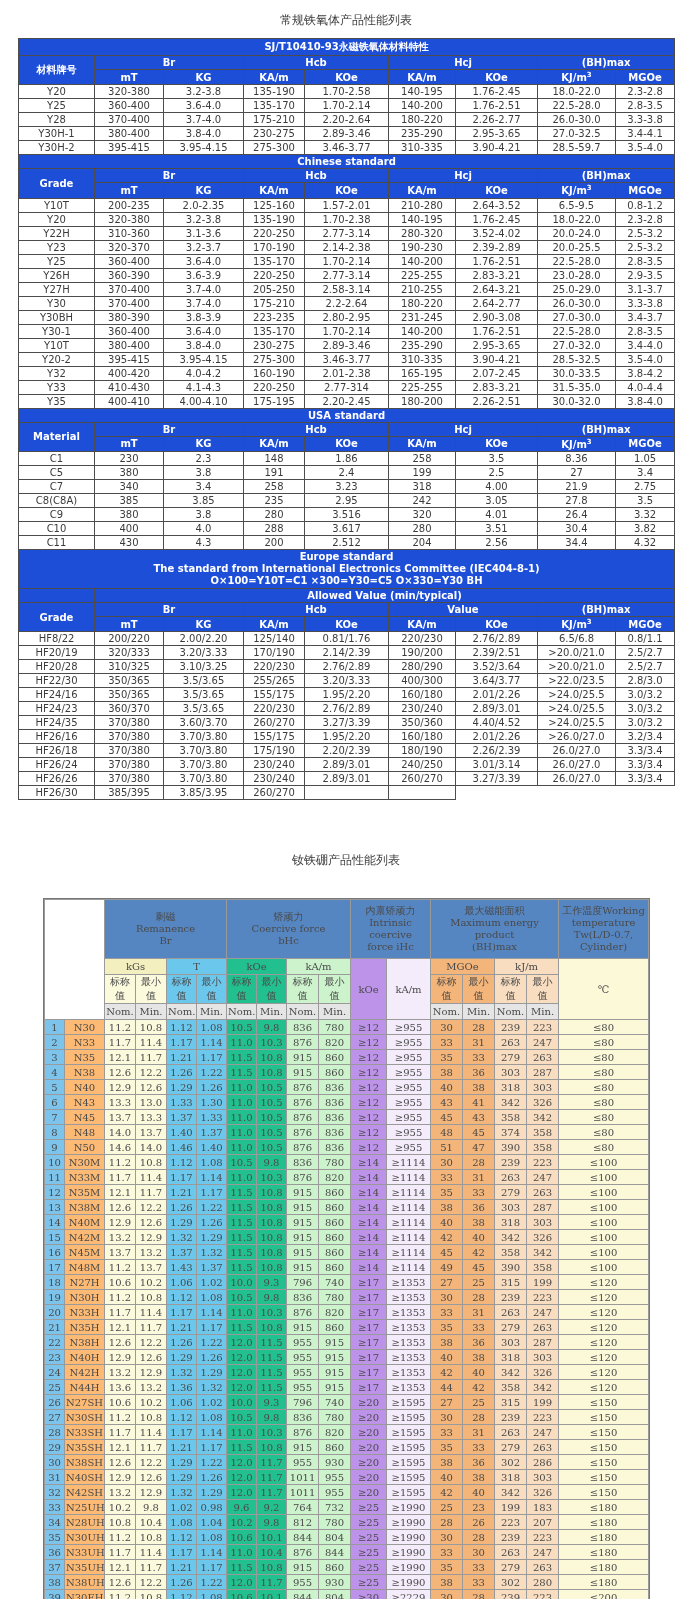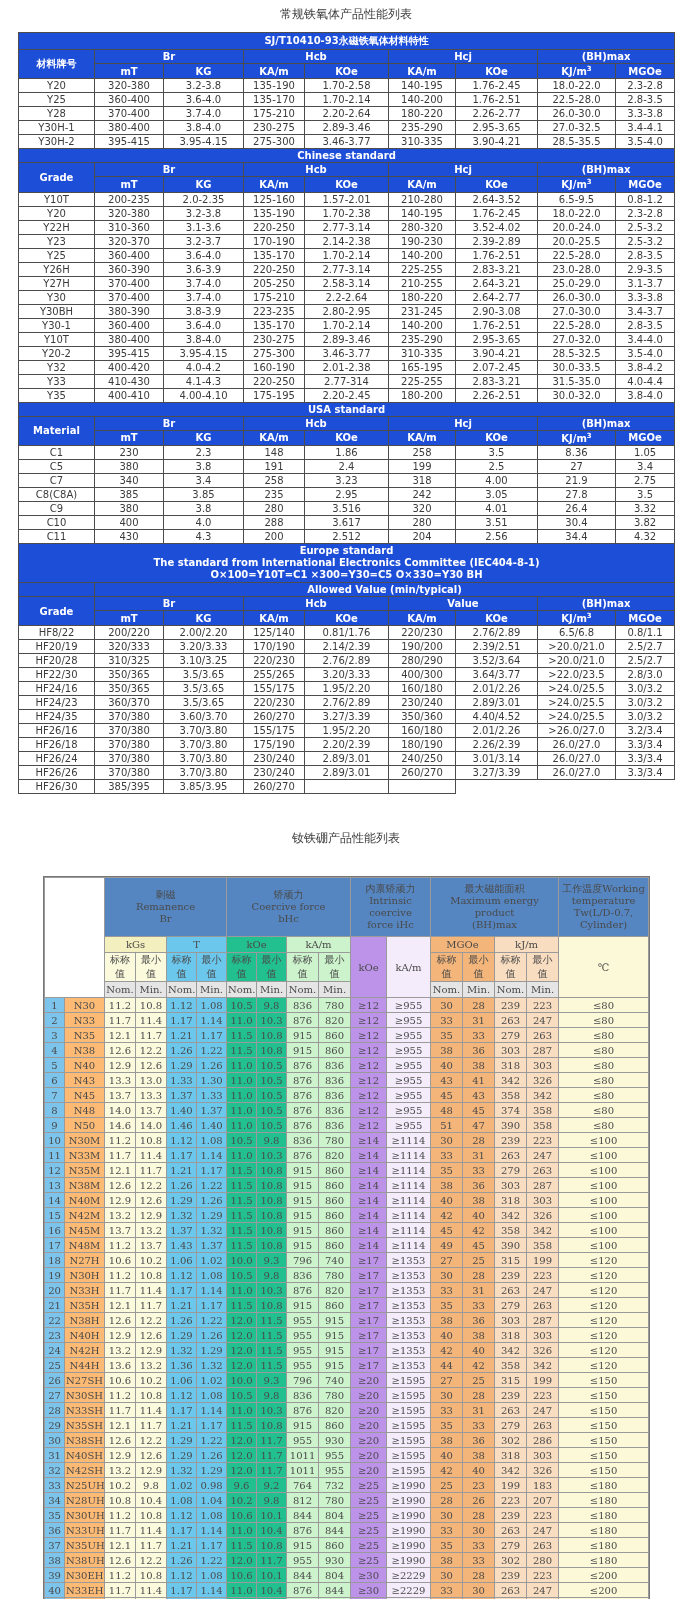--- a/index.html
+++ b/index.html
@@ -1,17 +1,17 @@
 <!DOCTYPE html>
 <html><head>
 <meta charset="utf-8">
 <style>
   html,body { margin:0; padding:0; background:#ffffff; }
   body { width:692px; min-height:1599px; font-family:"DejaVu Sans","Liberation Sans",sans-serif; }
-  .page-title { text-align:center; font-size:12px; color:#3d3d3d; padding-top:6px; margin:0; font-weight:normal; }
+  .page-title { text-align:center; font-size:12px; color:#3d3d3d; padding-top:12px; margin:0; font-weight:normal; }
 
   
   table.ferrite { width:656px; margin:9px 0 0 18px; border-collapse:collapse; table-layout:fixed; font-size:10px; }
   table.ferrite td { border:1px solid #4c4c4c; text-align:center; padding:1px 2px; height:11px;
                      color:#3b3b3b; overflow:hidden; white-space:nowrap; }
   table.ferrite tr.banner td, table.ferrite tr.ghead td {
                      background:#1d4ed8; color:#ffffff; font-weight:bold; }
   table.ferrite tr.banner div { line-height:12px; }
   table.ferrite sup { font-size:7px; }
   table.ferrite td.noborder { border:none; background:#ffffff; }
@@ -126,21 +126,21 @@
         <td>3.4-4.1</td>
       </tr>
       <tr>
         <td>Y30H-2</td>
         <td>395-415</td>
         <td>3.95-4.15</td>
         <td>275-300</td>
         <td>3.46-3.77</td>
         <td>310-335</td>
         <td>3.90-4.21</td>
-        <td>28.5-35.5</td>
+        <td>28.5-59.7</td>
         <td>3.5-4.0</td>
       </tr>
     </tbody>
 
   <tbody>
       <tr class="banner">
     <td colspan="9">Chinese standard</td>
   </tr>
   <tr class="ghead">
     <td rowspan="2">Grade</td>
@@ -589,21 +589,21 @@
         <td>260/270</td>
         <td></td>
         <td></td>
         <td class="noborder"></td>
         <td class="noborder"></td>
         <td class="noborder"></td>
       </tr>
     </tbody>
 </table>
 
-<h1 class="page-title" style="margin-top:30px;">钕铁硼产品性能列表</h1>
+<h1 class="page-title" style="margin-top:40px;">钕铁硼产品性能列表</h1>
 
 <table class="ndfeb">
   <colgroup>
     <col style="width:20px">
       <col style="width:40px">
     <col style="width:31px">
       <col style="width:31px">
       <col style="width:30px">
       <col style="width:30px">
     <col style="width:30px">

